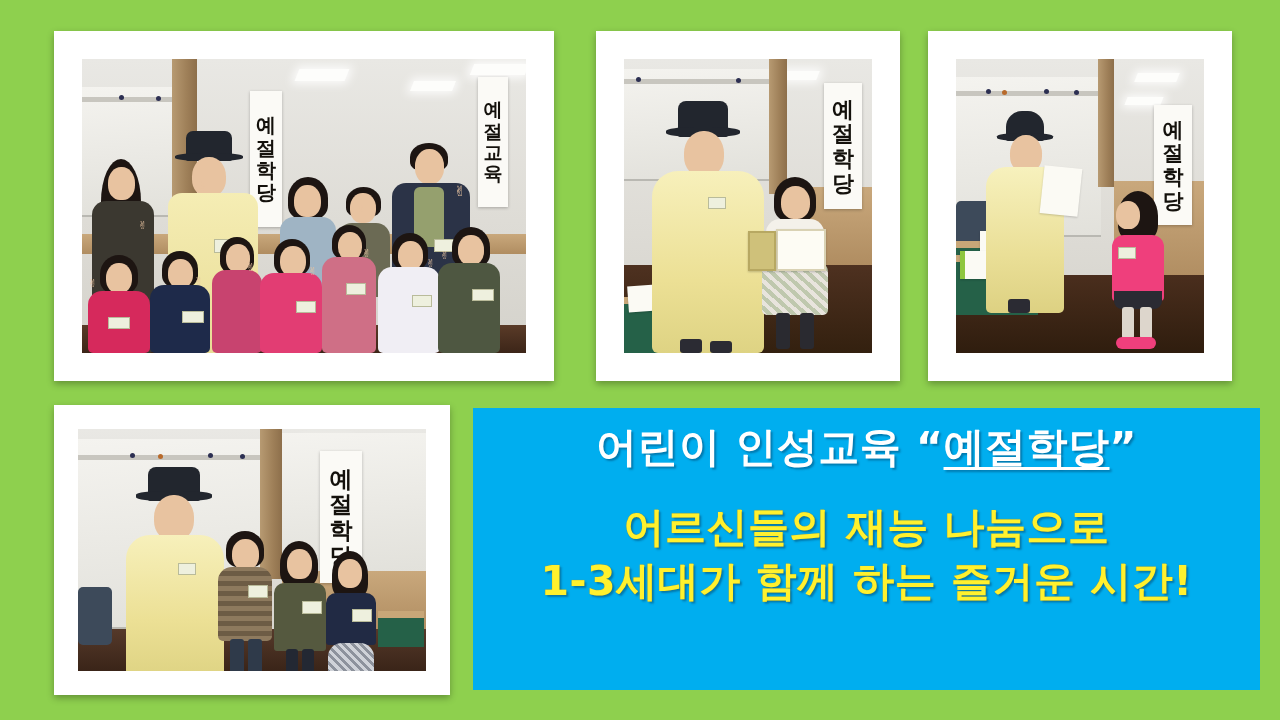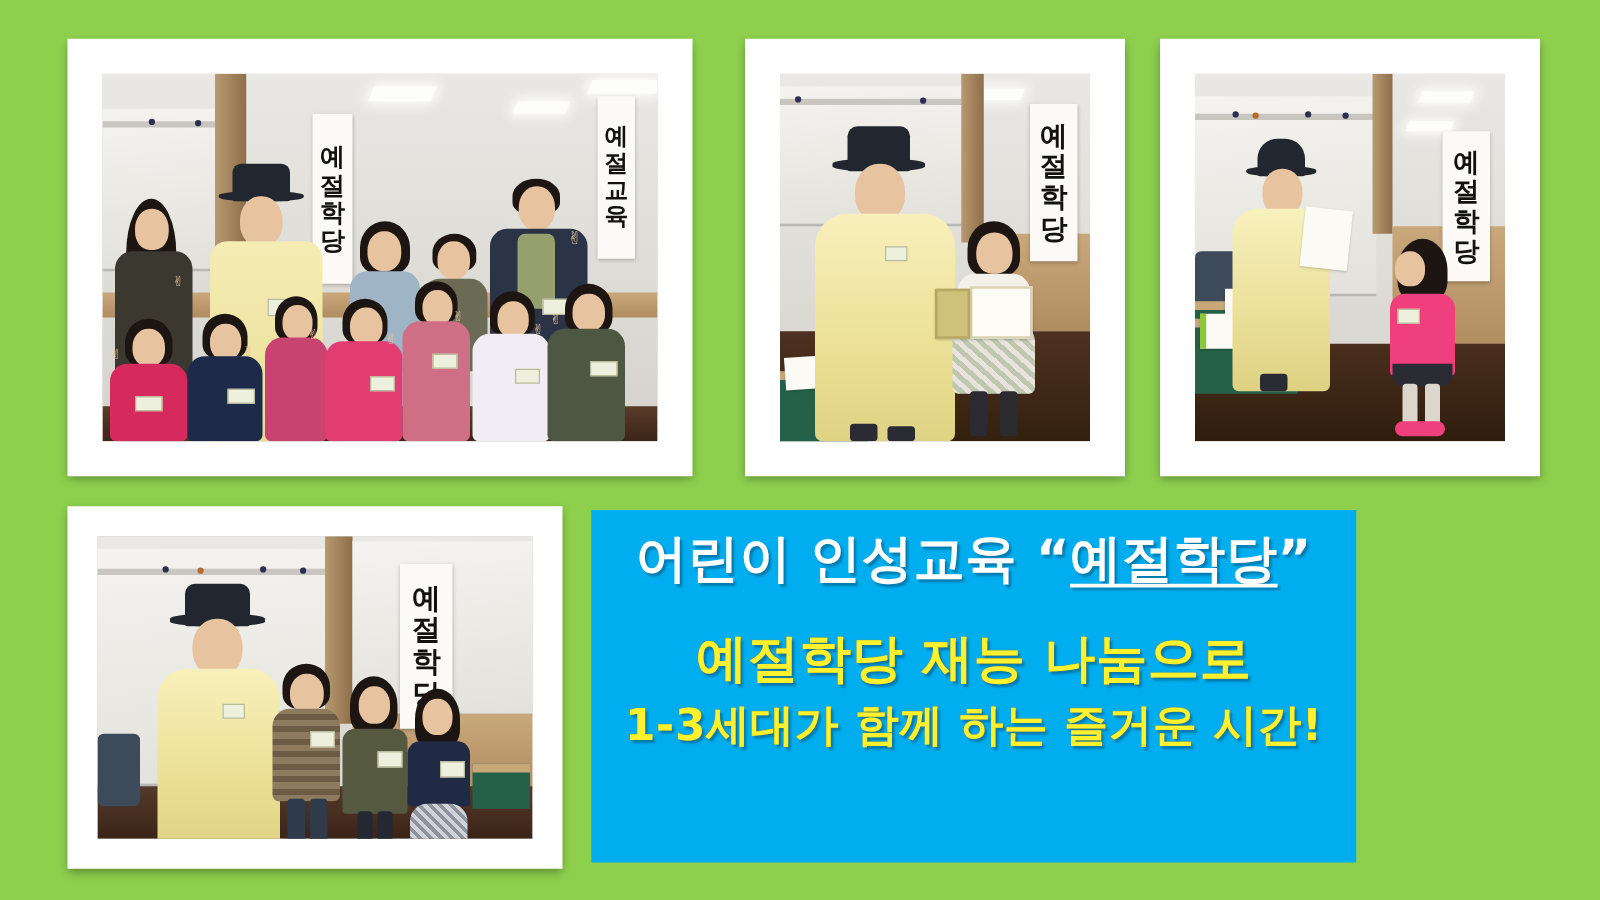--- a/index.html
+++ b/index.html
@@ -66,21 +66,21 @@
             box-shadow:0 1px 2px rgba(0,0,0,.2); }
   .table  { position:absolute; background:#256148; border-top:7px solid #c8a778; }
   .paper  { position:absolute; background:#fbfaf4; box-shadow:0 1px 2px rgba(0,0,0,.18); }
   .chair  { position:absolute; background:#3d4a5a; border-radius:5px; }
   .vsign  { position:absolute; color:#e8c3a0; font-size:11px; font-weight:700; }
 
   
   .text-panel {
     position:absolute;
     left:473px; top:408px;
-    width:612px; height:282px;
+    width:787px; height:282px;
     background:#00AEEF;
     display:flex; flex-direction:column;
     align-items:center; justify-content:flex-start;
     padding-top:8px;
   }
   .tline {
     width:100%; text-align:center;
     font-family:"DejaVu Sans", sans-serif;
     font-weight:bold;
     letter-spacing:.5px;
@@ -90,21 +90,21 @@
     color:#ffffff;
     text-shadow:2px 2px 2px rgba(0,60,100,.45);
   }
   .tline.yellow {
     color:#FFF12E;
     text-shadow:2px 2px 2px rgba(0,60,100,.45), 0 0 1px #b8890e;
   }
   .l1 { font-size:41px; line-height:54px; margin-top:4px; }
   .l2 { font-size:41px; line-height:54px; }
   .l3 { font-size:41px; line-height:54px; margin-top:26px; }
-  .l4 { font-size:35px; line-height:54px; }
+  .l4 { font-size:41px; line-height:54px; }
   .quoted { text-decoration:underline; text-underline-offset:6px; text-decoration-thickness:3px; }
 </style>
 </head>
 <body>
 
 <div class="canvas">
 
   <div class="frame p1">
     <div class="photo">
       <div class="scene">
@@ -392,17 +392,17 @@
                background:repeating-linear-gradient(45deg,#cfd2d8,#cfd2d8 3px,#8d929c 3px,#8d929c 6px);"></div>
         </div>
       </div>
     </div>
   </div>
 
   <div class="text-panel">
     <div class="tline white l1">
       <span>어린이 인성교육  “</span><span class="quoted">예절학당</span><span>”</span>
     </div>
-    <div class="tline yellow l3">예절학당 재능 나눔으로</div>
+    <div class="tline yellow l3">어르신들의 재능 나눔으로</div>
     <div class="tline yellow l4">1-3세대가 함께 하는 즐거운 시간!</div>
   </div>
 
 </div>
 
 </body></html>

